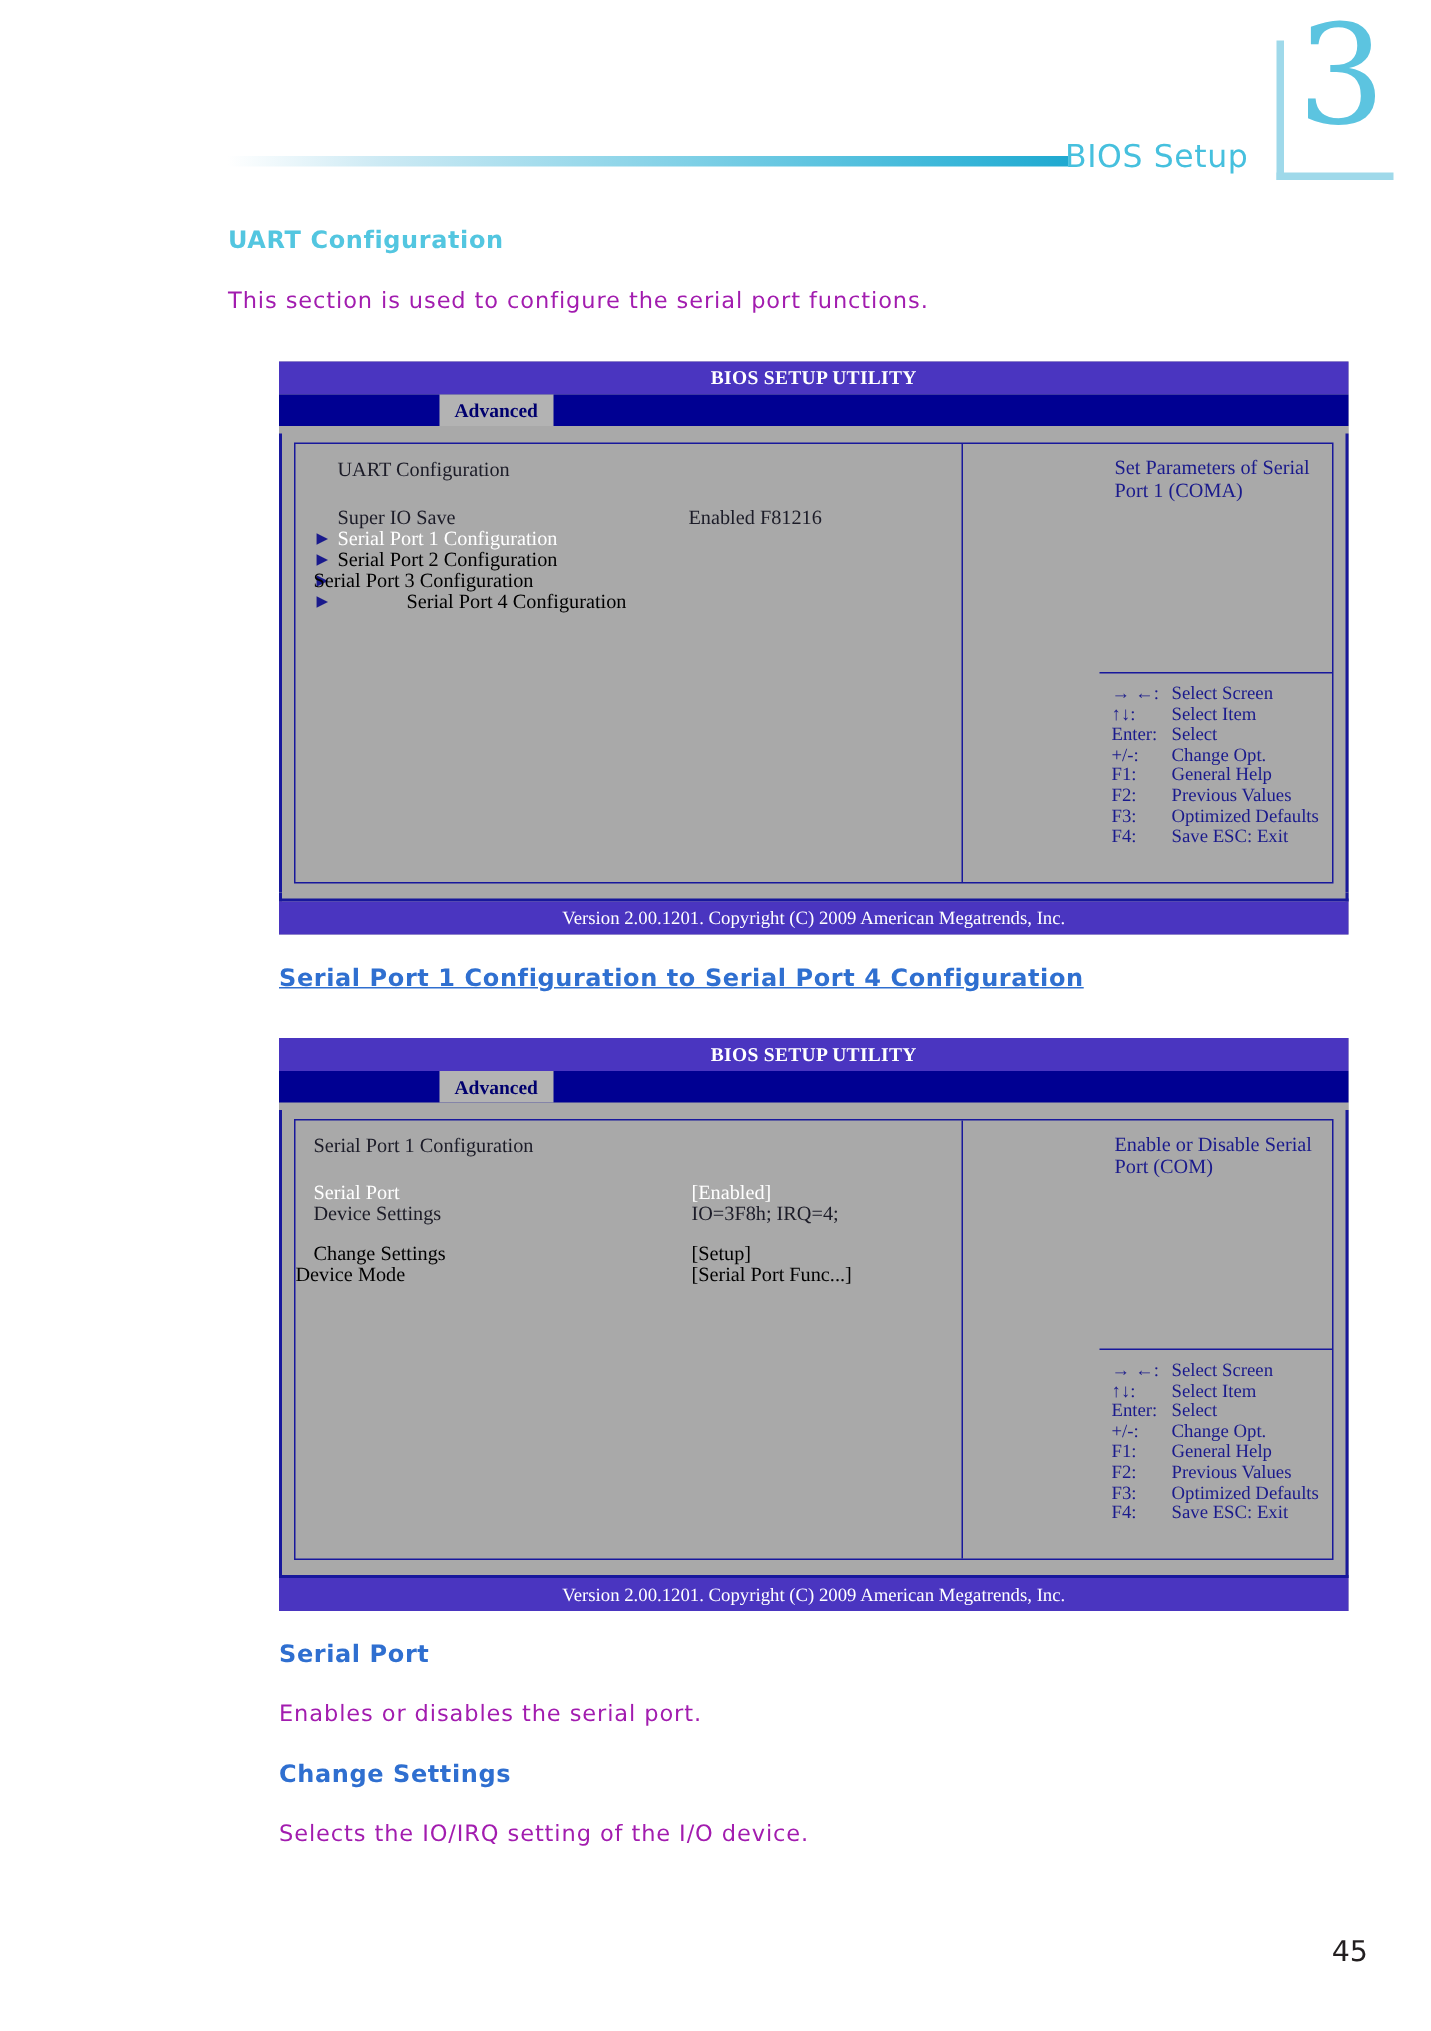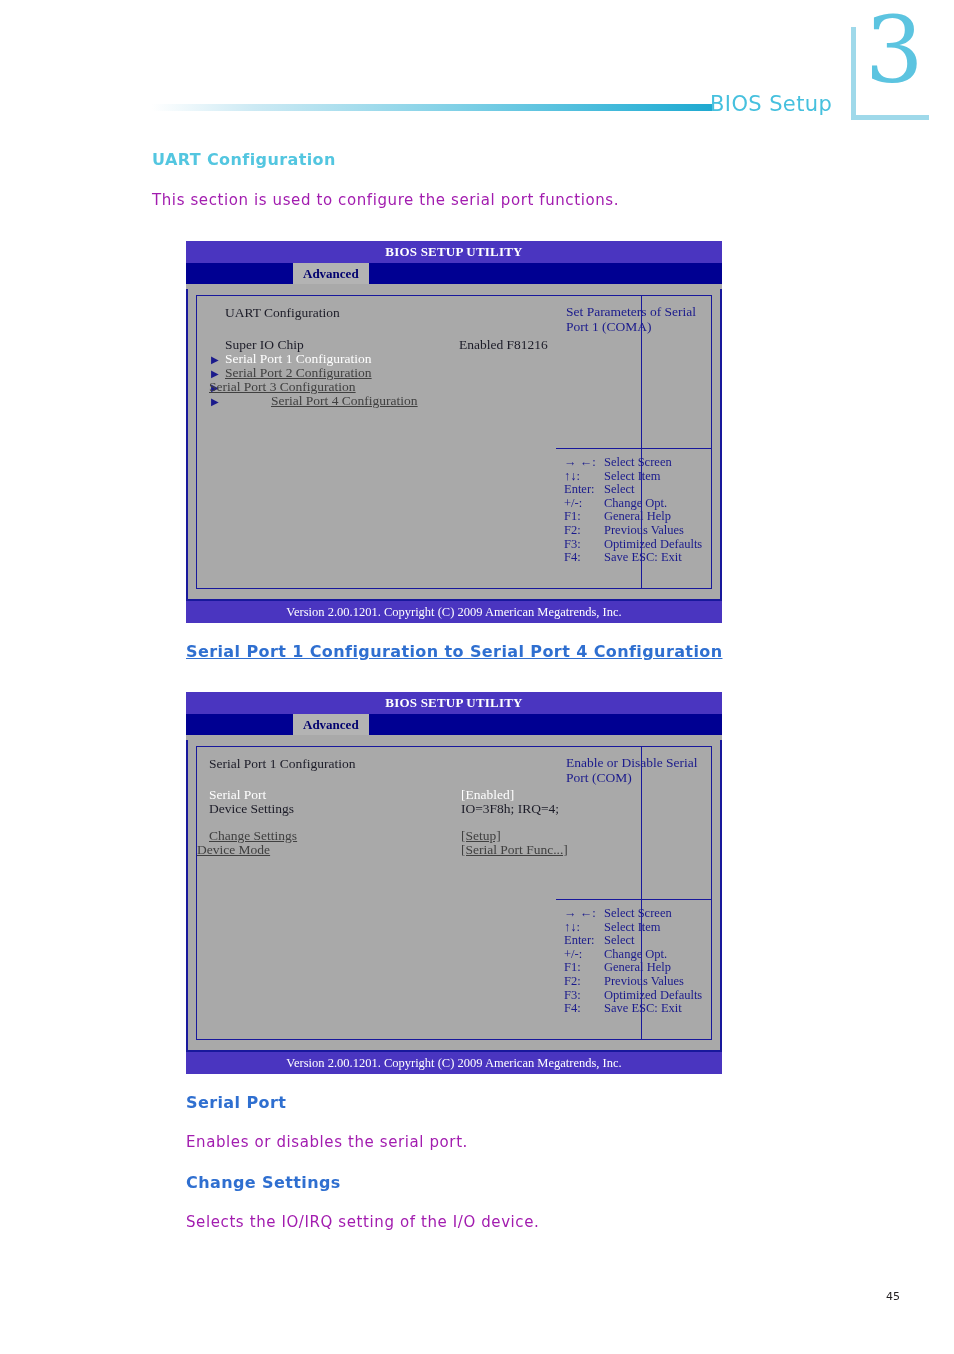--- a/index.html
+++ b/index.html
@@ -102,28 +102,29 @@
     letter-spacing: 0.6px;
     white-space: nowrap;
   }
   .page-number {
     position: absolute;
     left: 0;
     top: 1290px;
     width: 900px;
     text-align: right;
     font-family: "DejaVu Sans", sans-serif;
-    font-size: 11px;
+    font-size: 19px;
     color: #231f20;
+    padding-left: 12px;
   }
 
   
   .bios {
     position: absolute;
-    width: 536px;
+    width: 713px;
     font-family: "Liberation Serif", serif;
     background: #a9a9a9;
   }
   .bios-title {
     height: 22px;
     line-height: 22px;
     background: #4a35c0;
     color: #ffffff;
     font-size: 13px;
     font-weight: bold;
@@ -212,21 +213,21 @@
     box-sizing: border-box;
   }
 
   .row {
     position: absolute;
     font-size: 13.5px;
     white-space: nowrap;
     line-height: 14px;
   }
   .c-dark   { color: #1c1c28; }
-  .c-blue   { color: #404040; text-decoration: underline; }
+  .c-blue   { color: #000000; }
   .c-white  { color: #ffffff; }
   .arrow {
     position: absolute;
     font-size: 10px;
     color: #1a1a8c;
     line-height: 14px;
   }
   .help-text {
     position: absolute;
     left: 10px;
@@ -271,21 +272,21 @@
     <div class="bios-tab">Advanced</div>
   </div>
   <div class="bios-topstrip"></div>
   <div class="bios-body">
     <div class="bios-body-inner">
       <div class="bios-vdiv" style="left:444px;"></div>
 
       <div class="bios-left">
         <div class="row c-dark" style="left:28px; top:10px;">UART Configuration</div>
 
-        <div class="row c-dark" style="left:28px; top:42px;">Super IO Chip</div>
+        <div class="row c-dark" style="left:28px; top:42px;">Super IO Save</div>
         <div class="row c-dark" style="left:262px; top:42px;">Enabled F81216</div>
 
         <div class="arrow" style="left:14px; top:57px;">▶</div>
         <div class="row c-white" style="left:28px; top:56px;">Serial Port 1 Configuration</div>
 
         <div class="arrow" style="left:14px; top:71px;">▶</div>
         <div class="row c-blue" style="left:28px; top:70px;">Serial Port 2 Configuration</div>
 
         <div class="arrow" style="left:14px; top:85px;">▶</div>
         <div class="row c-blue" style="left:12px; top:84px;">Serial Port 3 Configuration</div>

